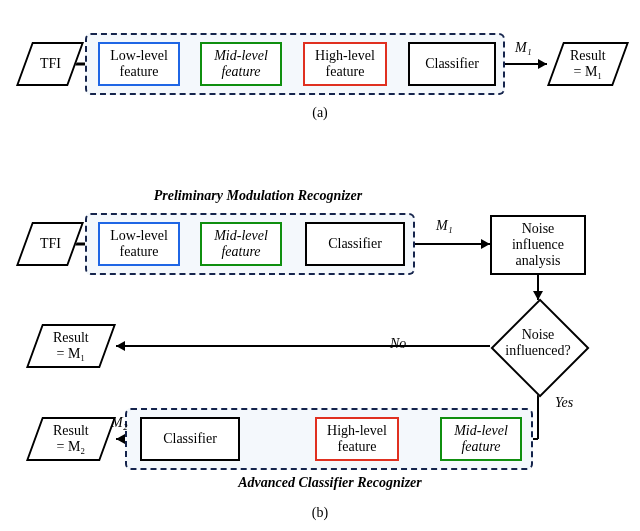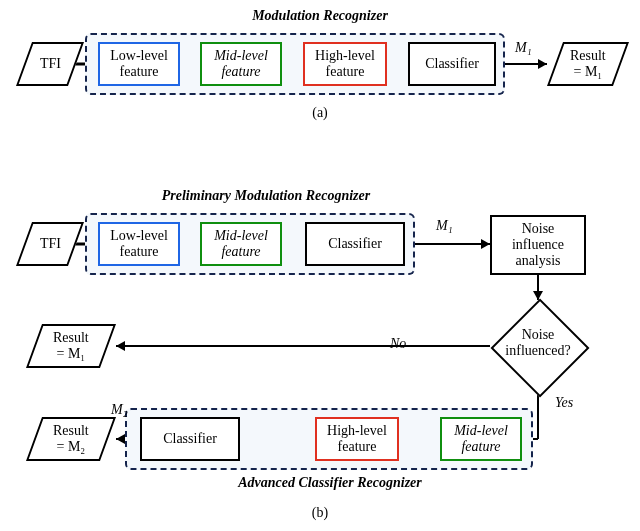--- a/index.html
+++ b/index.html
@@ -147,21 +147,20 @@
       <g>
         <line x1="315" y1="259" x2="240" y2="259" stroke="#000" stroke-width="3"></line>
         <polygon points="240,259 249,254 249,264" fill="#000"></polygon>
       </g>
       <g>
         <line x1="140" y1="259" x2="116" y2="259" stroke="#000" stroke-width="2"></line>
         <polygon points="116,259 125,254 125,264" fill="#000"></polygon>
       </g>
     </svg>
 
-  <div class="abs title" style="top:8px;">Modulation Recognizer</div>
 
   <div class="abs dashed" style="left:85px; top:33px; width:420px; height:62px;"></div>
 
   <div class="abs parallelogram" style="left:24px; top:42px; width:52px; height:44px;">
     <span>TFI</span>
   </div>
 
   <div class="abs box blue" style="left:98px; top:42px; width:82px; height:44px; white-space:pre-line;">Low-level
 feature</div>
   <div class="abs box green" style="left:200px; top:42px; width:82px; height:44px; white-space:pre-line;">Mid-level
@@ -172,21 +171,21 @@
 
   <div class="abs parallelogram" style="left:555px; top:42px; width:66px; height:44px;">
     <span style="white-space:pre-line;">Result
 = M₁</span>
   </div>
 
   <div class="edge-label" style="left:515px; top:40px;">M₁</div>
 
   <div class="caption" style="top:105px;">(a)</div>
 
-  <div class="abs title" style="top:188px; left:16px; width:500px;">Preliminary Modulation Recognizer</div>
+  <div class="abs title" style="top:188px; left:8px; width:500px;">Preliminary Modulation Recognizer</div>
 
   <div class="abs dashed" style="left:85px; top:213px; width:330px; height:62px;"></div>
 
   <div class="abs parallelogram" style="left:24px; top:222px; width:52px; height:44px;">
     <span>TFI</span>
   </div>
 
   <div class="abs box blue" style="left:98px; top:222px; width:82px; height:44px; white-space:pre-line;">Low-level
 feature</div>
   <div class="abs box green" style="left:200px; top:222px; width:82px; height:44px; white-space:pre-line;">Mid-level
@@ -216,19 +215,19 @@
   <div class="abs box green" style="left:440px; top:417px; width:82px; height:44px; white-space:pre-line;">Mid-level
 feature</div>
   <div class="abs box red" style="left:315px; top:417px; width:84px; height:44px; white-space:pre-line;">High-level
 feature</div>
   <div class="abs box" style="left:140px; top:417px; width:100px; height:44px;">Classifier</div>
 
   <div class="abs parallelogram" style="left:34px; top:417px; width:74px; height:44px;">
     <span style="white-space:pre-line;">Result
 = M₂</span>
   </div>
-  <div class="edge-label" style="left:111px; top:402px;font-style:italic;">M₂</div>
+  <div class="edge-label" style="left:111px; top:415px;font-style:italic;">M₂</div>
 
   <div class="abs title" style="top:475px; left:120px; width:420px;">Advanced Classifier Recognizer</div>
 
   <div class="caption" style="top:505px;">(b)</div>
 
 </div>
 
 </body></html>

